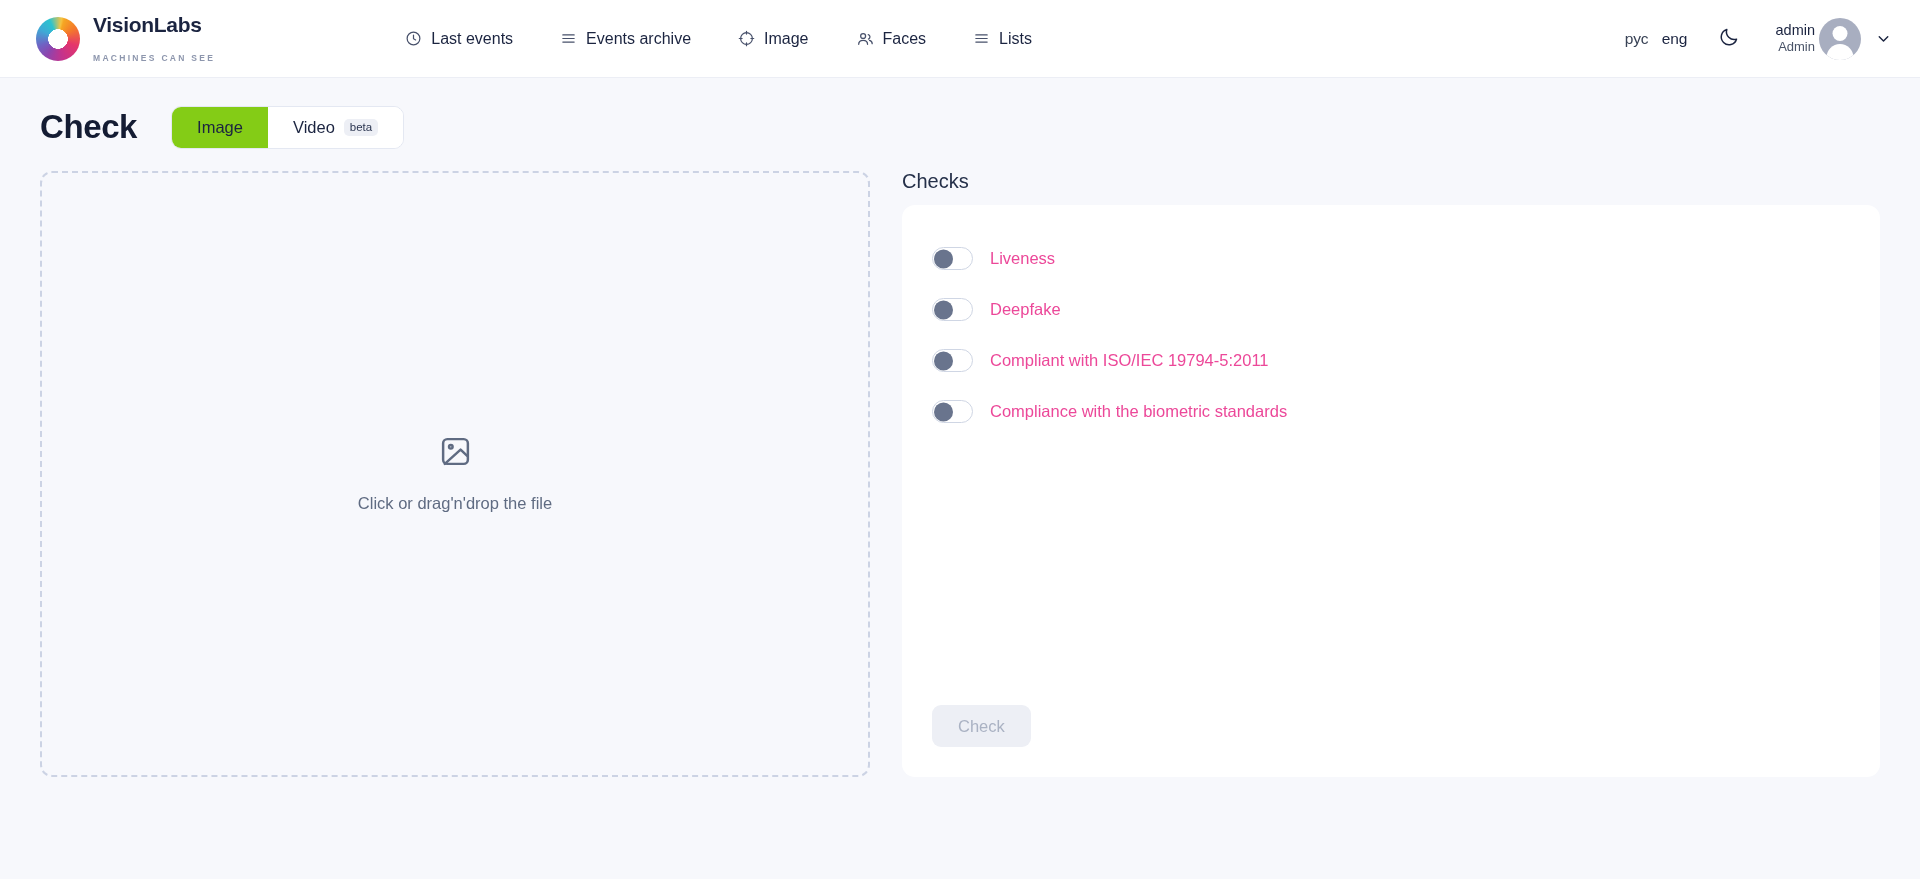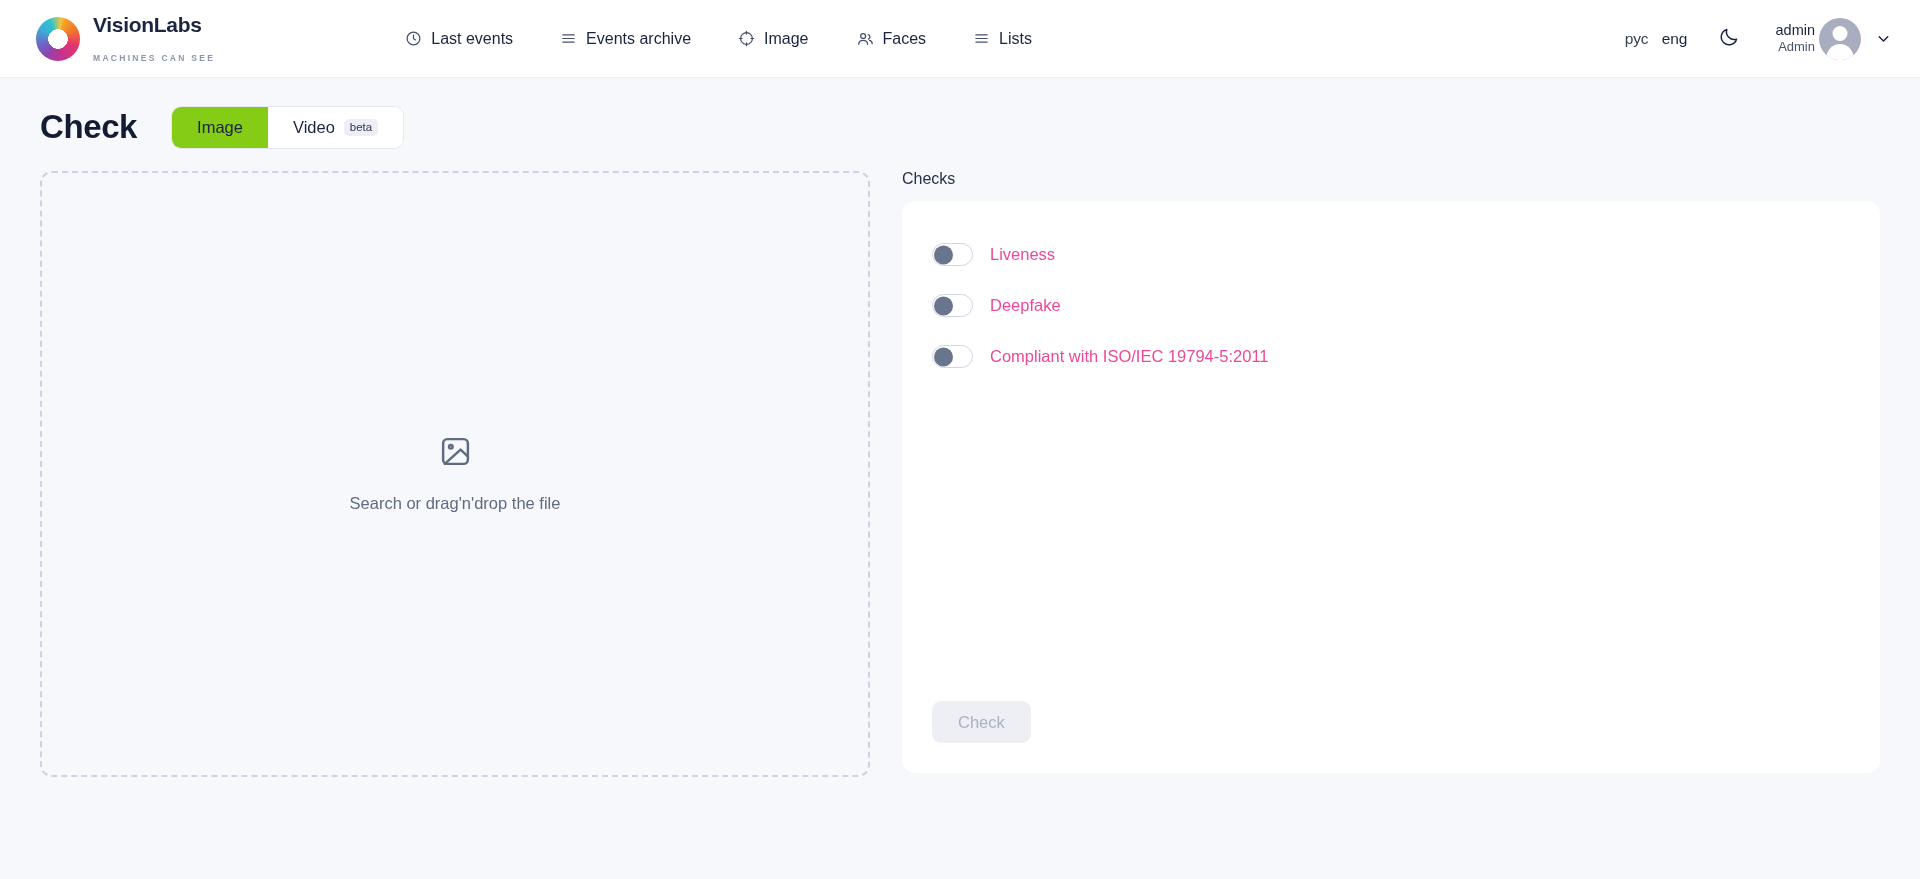--- a/index.html
+++ b/index.html
@@ -243,21 +243,21 @@
   }
   .dropzone-text {
     font-size: 16.5px;
     color: #5f6b82;
   }
 
   
   .checks-col { flex: 1 1 auto; min-width: 0; }
 
   .checks-label {
-    font-size: 16px;
+    font-size: 20px;
     color: #253049;
     margin-bottom: 14px;
     line-height: 1;
   }
 
   .checks-panel {
     background: #ffffff;
     border-radius: 13px;
     height: 572px;
     padding: 28px 30px 30px 30px;
@@ -431,21 +431,21 @@
   <div class="content">
 
     <div class="dropzone">
       <span>
         <svg width="33" height="33" viewBox="0 0 24 24" fill="none" stroke="#5f6b82" stroke-width="1.8" stroke-linecap="round" stroke-linejoin="round">
           <rect x="3" y="3" width="18" height="18" rx="3"></rect>
           <circle cx="8.6" cy="8.6" r="1.3"></circle>
           <path d="M20.5 15.2l-4.8-4.6L4.2 21"></path>
         </svg>
       </span>
-      <div class="dropzone-text">Search or drag'n'drop the file</div>
+      <div class="dropzone-text">Click or drag'n'drop the file</div>
     </div>
 
     <div class="checks-col">
       <div class="checks-label">Checks</div>
 
       <div class="checks-panel">
 
         <div class="check-row">
           <div class="switch">
               <div class="knob"></div>
@@ -461,20 +461,26 @@
         </div>
 
         <div class="check-row">
           <div class="switch">
               <div class="knob"></div>
             </div>
           <div class="check-label">Compliant with ISO/IEC 19794-5:2011</div>
         </div>
 
 
+        <div class="check-row">
+          <div class="switch">
+              <div class="knob"></div>
+            </div>
+          <div class="check-label">Compliance with the biometric standards</div>
+        </div>
 
         <div class="panel-spacer"></div>
 
         <button class="check-button" disabled="">Check</button>
       </div>
     </div>
 
   </div>
 </div>
 

